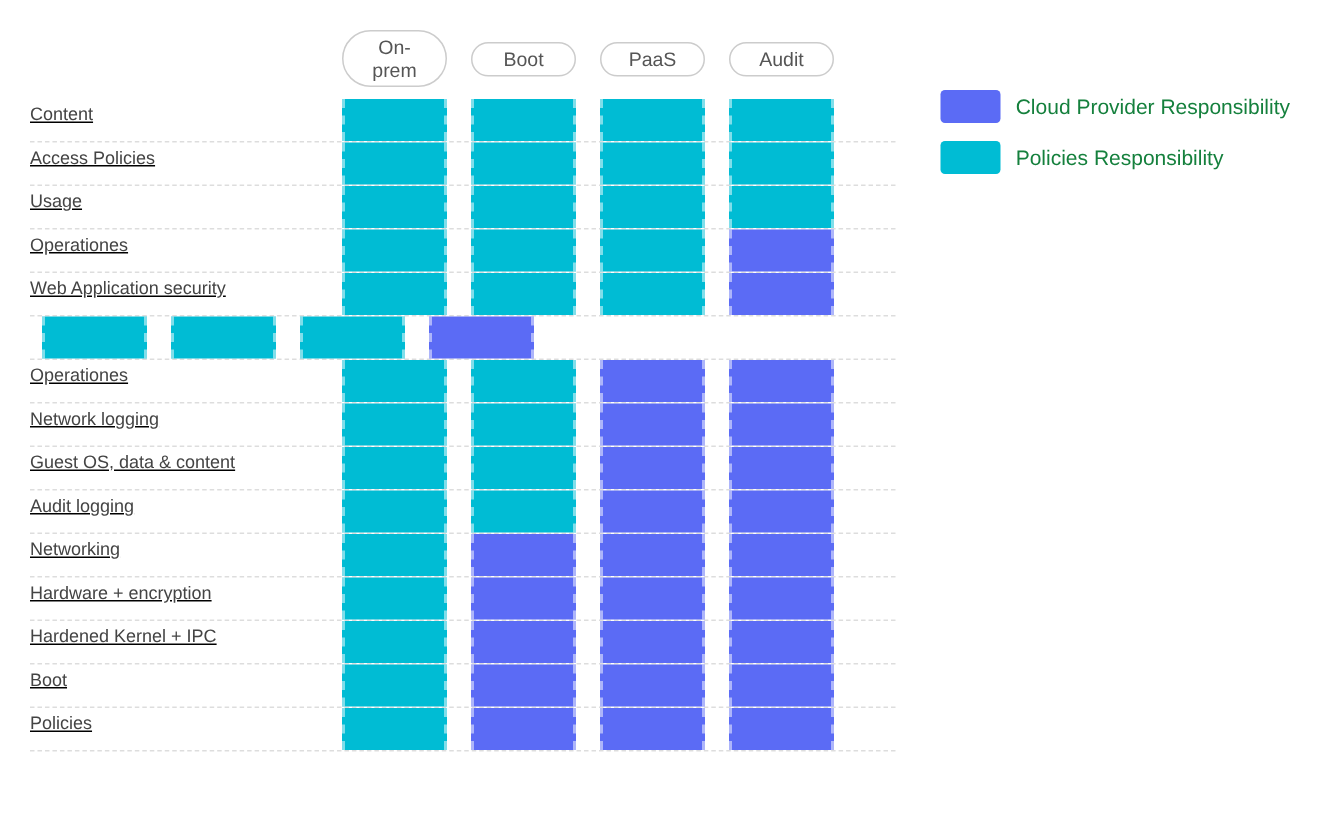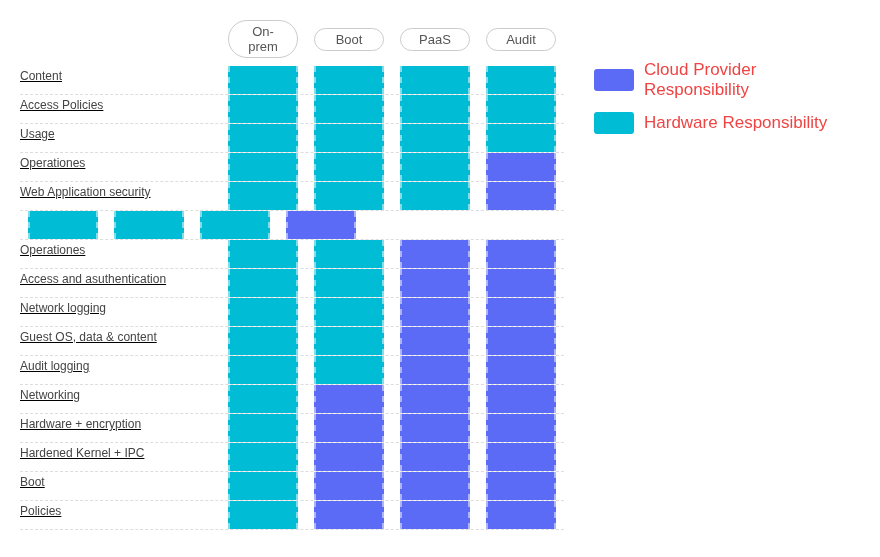--- a/index.html
+++ b/index.html
@@ -79,22 +79,22 @@
       display: flex;
       flex-direction: column;
       gap: 12px;
       padding-top: 40px;
       min-width: 200px;
     }
     .legend-item {
       display: flex;
       align-items: center;
       gap: 10px;
-      font-size: 17px;
-      color: #ef4444;
+      font-size: 14px;
+      color: #15803d;
     }
     .legend-color {
       width: 40px;
       height: 22px;
       border-radius: 3px;
       flex-shrink: 0;
     }
   </style>
 </head>
 <body>
@@ -220,37 +220,20 @@
             </div>
             <div class="col-cell">
               <div class="cell-bar" style="background-color: rgb(91, 107, 245); border-right: 2px dashed rgba(255, 255, 255, 0.5); border-left: 2px dashed rgba(255, 255, 255, 0.5); border-top: none;"></div>
             </div>
             <div class="col-cell">
               <div class="cell-bar" style="background-color: rgb(91, 107, 245); border-right: 2px dashed rgba(255, 255, 255, 0.5); border-left: 2px dashed rgba(255, 255, 255, 0.5); border-top: none;"></div>
             </div>
           </div>
         </div>
         <div class="data-row">
-          <div class="row-label">Access and asuthentication</div>
-          <div class="cols">
-            <div class="col-cell">
-              <div class="cell-bar" style="background-color: rgb(0, 188, 212); border-right: 2px dashed rgba(255, 255, 255, 0.5); border-left: 2px dashed rgba(255, 255, 255, 0.5); border-top: none;"></div>
-            </div>
-            <div class="col-cell">
-              <div class="cell-bar" style="background-color: rgb(0, 188, 212); border-right: 2px dashed rgba(255, 255, 255, 0.5); border-left: 2px dashed rgba(255, 255, 255, 0.5); border-top: none;"></div>
-            </div>
-            <div class="col-cell">
-              <div class="cell-bar" style="background-color: rgb(91, 107, 245); border-right: 2px dashed rgba(255, 255, 255, 0.5); border-left: 2px dashed rgba(255, 255, 255, 0.5); border-top: none;"></div>
-            </div>
-            <div class="col-cell">
-              <div class="cell-bar" style="background-color: rgb(91, 107, 245); border-right: 2px dashed rgba(255, 255, 255, 0.5); border-left: 2px dashed rgba(255, 255, 255, 0.5); border-top: none;"></div>
-            </div>
-          </div>
-        </div>
-        <div class="data-row">
           <div class="row-label">Network logging</div>
           <div class="cols">
             <div class="col-cell">
               <div class="cell-bar" style="background-color: rgb(0, 188, 212); border-right: 2px dashed rgba(255, 255, 255, 0.5); border-left: 2px dashed rgba(255, 255, 255, 0.5); border-top: none;"></div>
             </div>
             <div class="col-cell">
               <div class="cell-bar" style="background-color: rgb(0, 188, 212); border-right: 2px dashed rgba(255, 255, 255, 0.5); border-left: 2px dashed rgba(255, 255, 255, 0.5); border-top: none;"></div>
             </div>
             <div class="col-cell">
               <div class="cell-bar" style="background-color: rgb(91, 107, 245); border-right: 2px dashed rgba(255, 255, 255, 0.5); border-left: 2px dashed rgba(255, 255, 255, 0.5); border-top: none;"></div>
@@ -381,16 +364,16 @@
         </div>
       </div>
   </div>
   <div class="legend">
   <div class="legend-item">
         <div class="legend-color" style="background-color: rgb(91, 107, 245);"></div>
         <span>Cloud Provider Responsibility</span>
       </div>
       <div class="legend-item">
         <div class="legend-color" style="background-color: rgb(0, 188, 212);"></div>
-        <span>Hardware Responsibility</span>
+        <span>Policies Responsibility</span>
       </div>
     </div>
 </div>
 
 </body></html>

